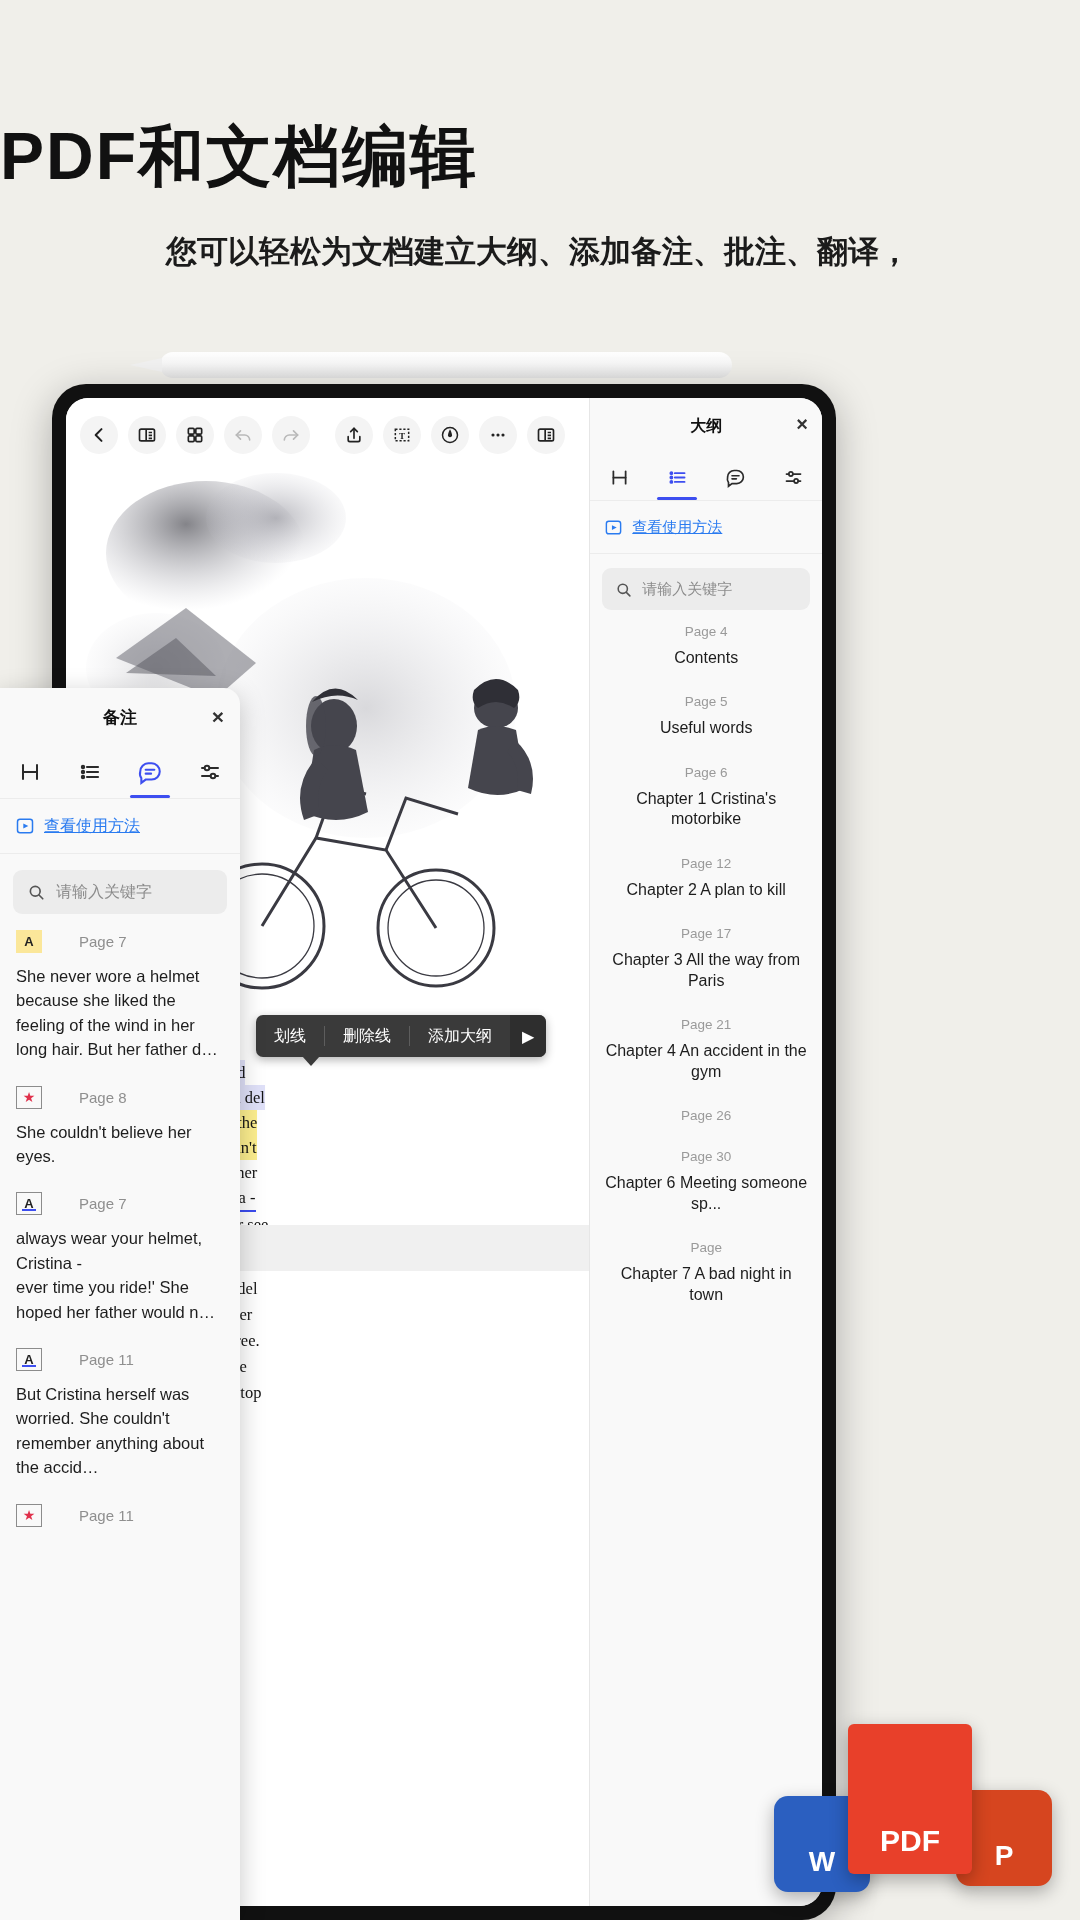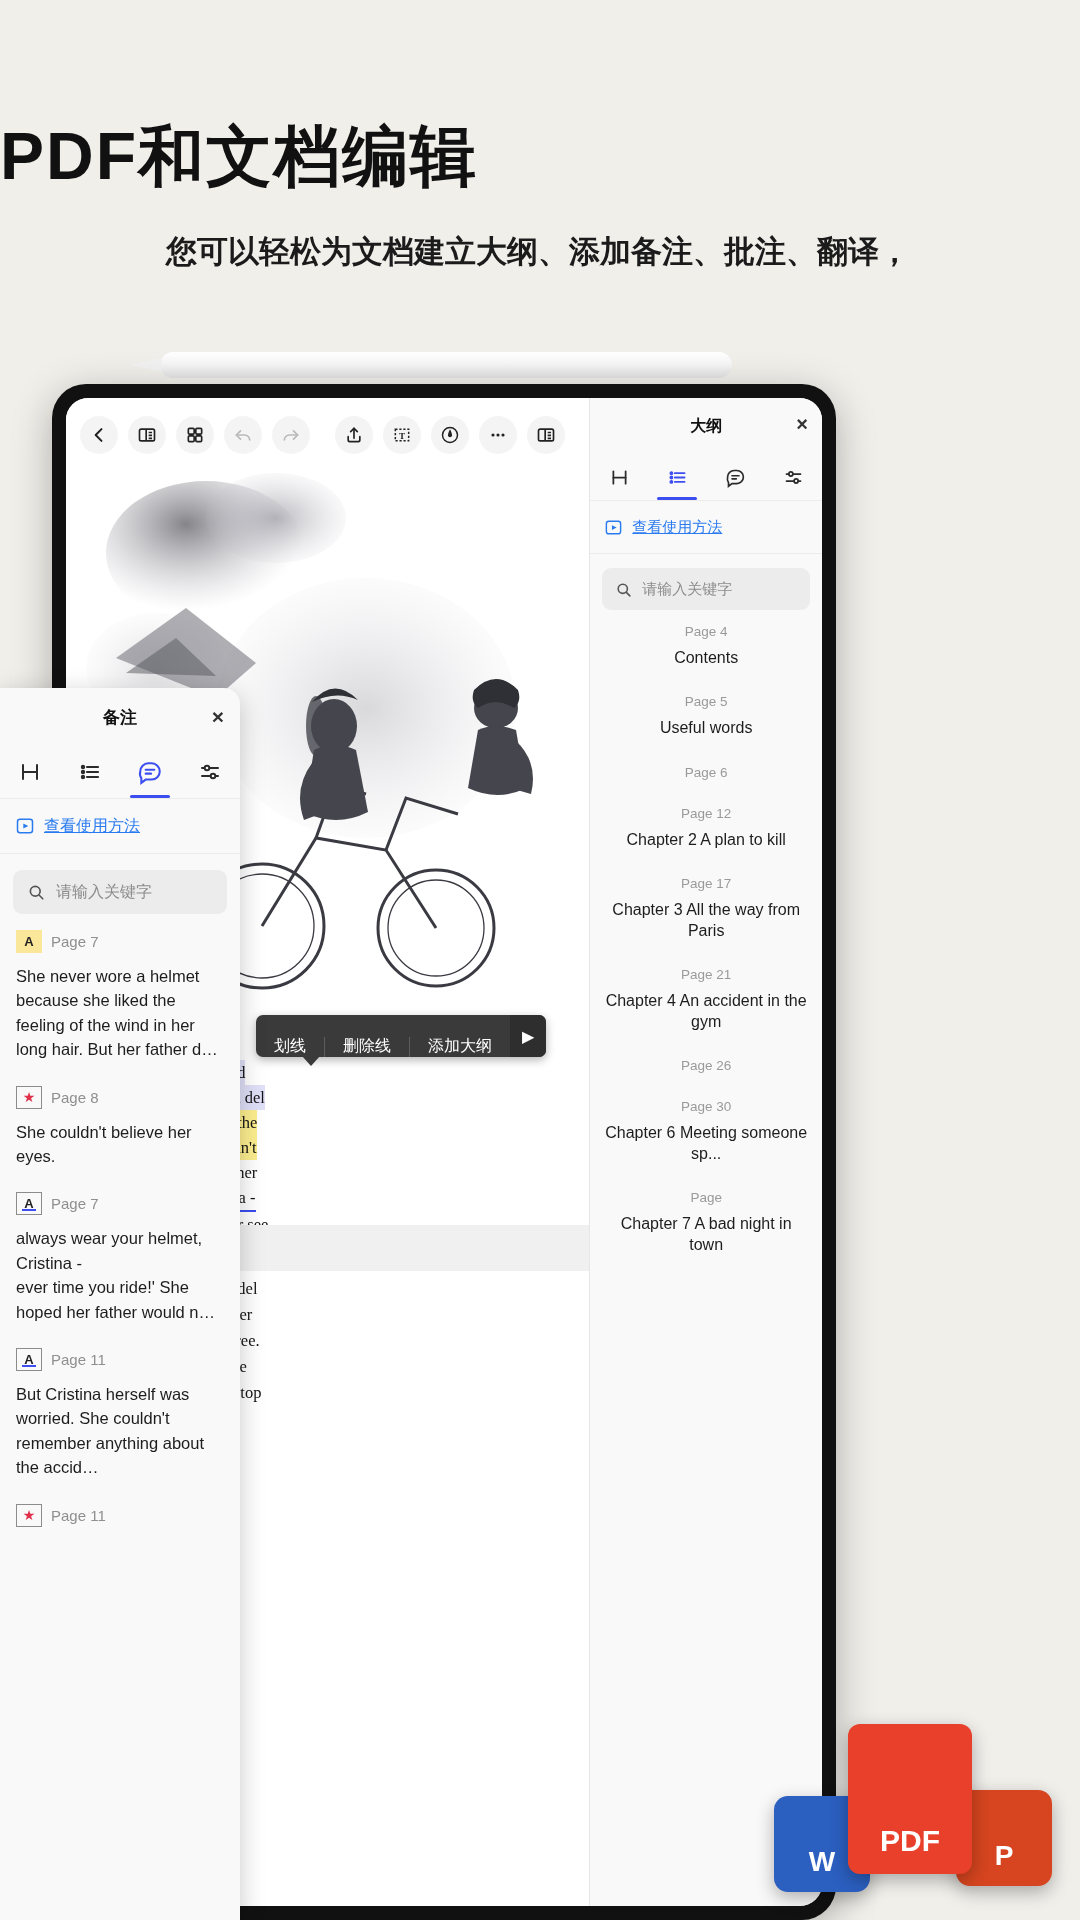--- a/index.html
+++ b/index.html
@@ -63,21 +63,21 @@
   
   .art{ position:absolute; left:0; top:60px; width:533px; height:560px; overflow:hidden; }
   .pg-num{
     position:absolute; left:0; right:0; top:852px; text-align:center;
     font-family:"Liberation Serif",serif; font-size:15px; font-weight:700; color:#222;
   }
 
   
   .sel-pop{
     position:absolute; left:190px; top:617px; height:42px;
-    background:#3a3a3a; border-radius:7px; display:flex; align-items:flex-end;
+    background:#3a3a3a; border-radius:7px; display:flex; align-items:center;
     color:#fff; font-size:16px; z-index:9; overflow:hidden;
     box-shadow:0 3px 10px rgba(0,0,0,.3);
   }
   .sel-pop span{ padding:0 18px; white-space:nowrap; }
   .sel-pop .divider{ width:1px;height:20px;background:#5d5d5d;padding:0; }
   .sel-pop .arrow-cell{ padding:0 12px; background:#2e2e2e; height:100%;
     display:flex;align-items:center; }
   .sel-caret{
     position:absolute; left:236px; top:658px; width:0;height:0;
     border-left:9px solid transparent;border-right:9px solid transparent;
@@ -160,30 +160,30 @@
   .note-item{ margin-bottom:24px; }
   .note-top{ display:flex; align-items:center; gap:9px; margin-bottom:11px; }
   .badge{
     width:26px;height:23px;display:flex;align-items:center;justify-content:center;
     font-size:13px;font-weight:700;
   }
   .badge.hl{ background:#fbe79a; color:#222; }
   .badge.star{ border:1.4px solid #8c8c8c; color:#e0304b; font-size:14px; }
   .badge.und{ border:1.4px solid #8c8c8c; color:#222; position:relative; }
   .badge.und:after{ content:""; position:absolute;left:5px;right:5px;bottom:3px;height:2px;background:#3d4ef0; }
-  .note-page{ font-size:15px; color:#8f8f8f; }
+  .note-page{ font-size:15px; color:#8f8f8f;margin-left:28px; }
   .note-body{ font-size:16.5px; color:#1d1d1d; line-height:1.48; }
 
   
   .files{ position:absolute; right:28px; bottom:28px; width:286px; height:180px; z-index:40; }
   .file-ico{ position:absolute; border-radius:14px; display:flex; align-items:flex-end;
     justify-content:center; color:#fff; font-weight:700; box-shadow:0 6px 18px rgba(0,0,0,.3); }
   .f-word{ left:8px; bottom:0; width:96px; height:96px; background:#2b5fc0; font-size:28px; padding-bottom:14px; }
   .f-ppt { right:0; bottom:6px; width:96px; height:96px; background:#d6451f; font-size:28px; padding-bottom:14px; }
-  .f-pdf { left:82px; bottom:18px; width:124px; height:150px; background:#e8402a; font-size:30px; padding-bottom:16px; border-radius:12px; }
+  .f-pdf { left:82px; bottom:18px; width:124px; height:150px; background:#e8402a; font-size:30px; padding-bottom:16px; border-radius:6px; }
 </style>
 </head>
 <body>
 
 <div class="hero-title">PDF和文档编辑</div>
 <div class="hero-sub">
   <div>您可以轻松为文档建立大纲、添加备注、批注、翻译，</div>
 </div>
 
 <div class="stylus"></div>
@@ -400,20 +400,21 @@
         <div class="ol-item">
           <div class="ol-page">Page 4</div>
           <div class="ol-title">Contents</div>
         </div>
         <div class="ol-item">
           <div class="ol-page">Page 5</div>
           <div class="ol-title">Useful words</div>
         </div>
         <div class="ol-item">
           <div class="ol-page">Page 6</div>
+          <div class="ol-title">Chapter 1 Cristina's motorbike</div>
         </div>
         <div class="ol-item">
           <div class="ol-page">Page 12</div>
           <div class="ol-title">Chapter 2 A plan to kill</div>
         </div>
         <div class="ol-item">
           <div class="ol-page">Page 17</div>
           <div class="ol-title">Chapter 3 All the way from Paris</div>
         </div>
         <div class="ol-item">

